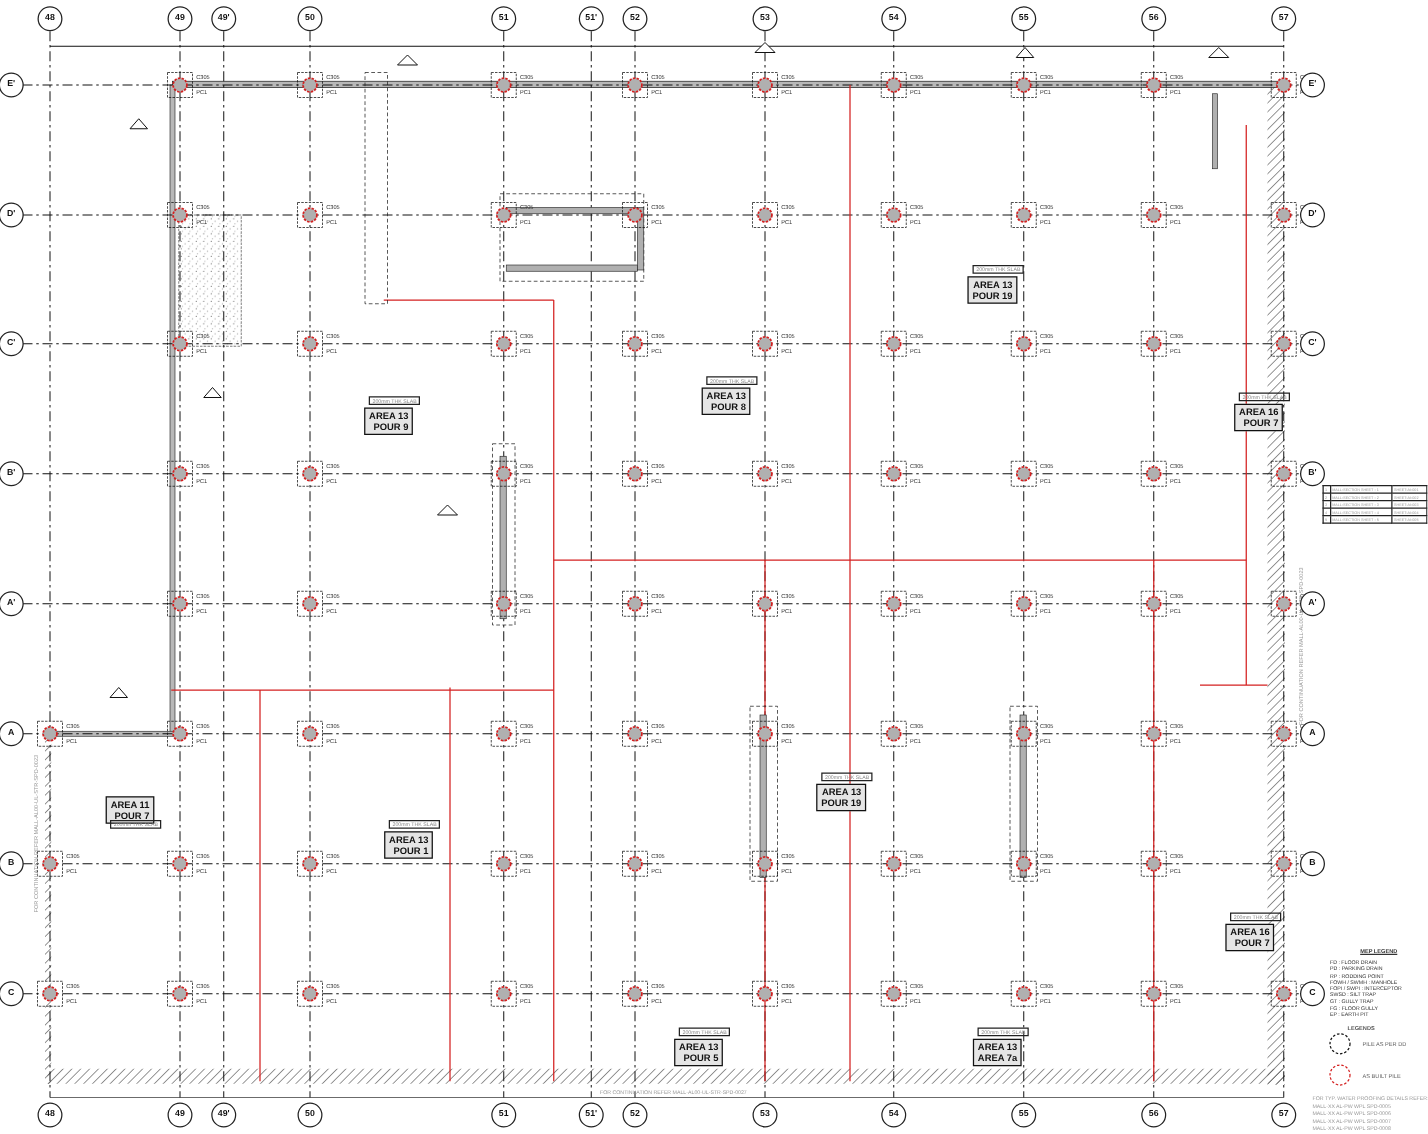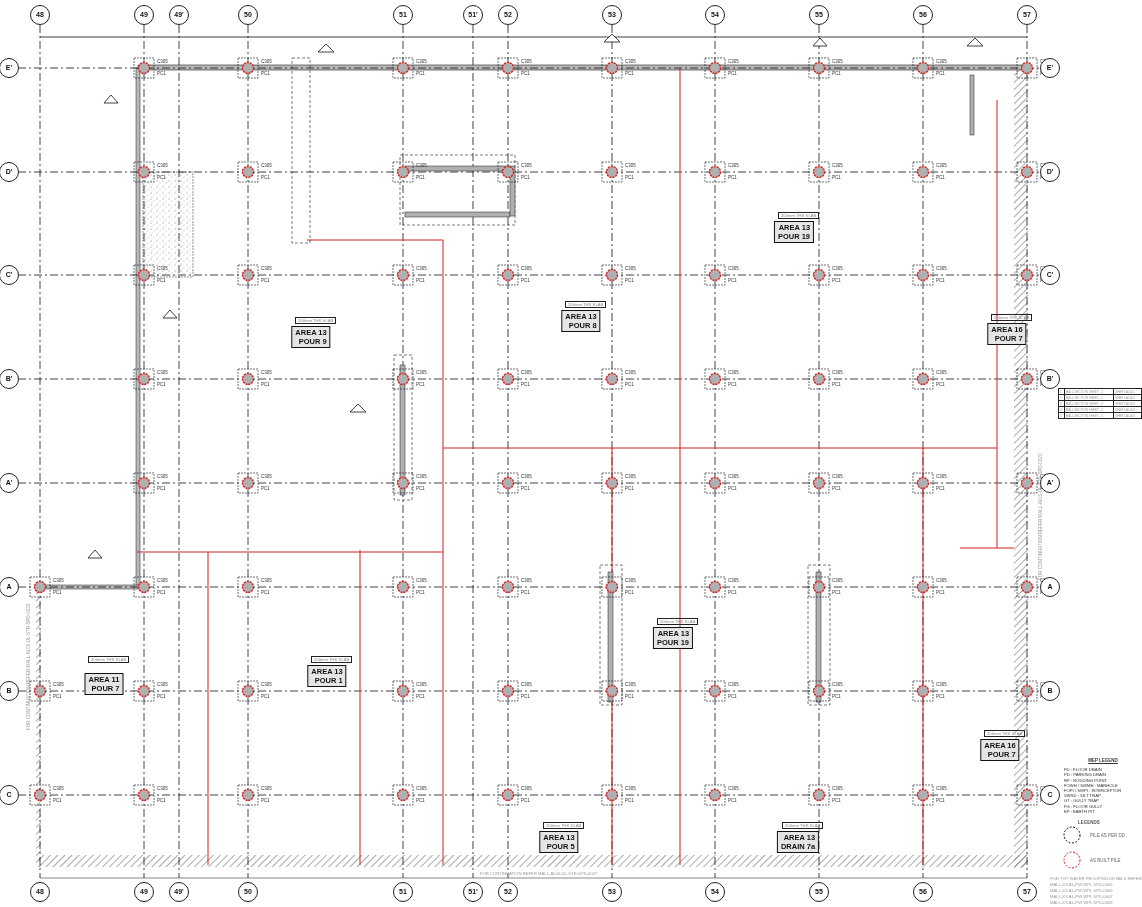--- a/index.html
+++ b/index.html
@@ -488,21 +488,21 @@
     <div class="area-tag" style="left: 581px; top: 321px;">
       <div>AREA 13</div>
       <div>POUR 8</div>
     </div>
     <div class="note-text" style="left: 565px; top: 301px; border: 0.8px solid rgb(34, 34, 34); padding: 0px 2px;">200mm THK SLAB</div>
     <div class="area-tag" style="left: 1007px; top: 334px;">
       <div>AREA 16</div>
       <div>POUR 7</div>
     </div>
     <div class="note-text" style="left: 991px; top: 314px; border: 0.8px solid rgb(34, 34, 34); padding: 0px 2px;">200mm THK SLAB</div>
-    <div class="area-tag" style="left: 104px; top: 684px;">
+    <div class="area-tag" style="left: 104px; top: 648px;">
       <div>AREA 11</div>
       <div>POUR 7</div>
     </div>
     <div class="note-text" style="left: 88px; top: 656px; border: 0.8px solid rgb(34, 34, 34); padding: 0px 2px;">200mm THK SLAB</div>
     <div class="area-tag" style="left: 327px; top: 676px;">
       <div>AREA 13</div>
       <div>POUR 1</div>
     </div>
     <div class="note-text" style="left: 311px; top: 656px; border: 0.8px solid rgb(34, 34, 34); padding: 0px 2px;">200mm THK SLAB</div>
     <div class="area-tag" style="left: 673px; top: 638px;">
@@ -515,21 +515,21 @@
       <div>POUR 7</div>
     </div>
     <div class="note-text" style="left: 984px; top: 730px; border: 0.8px solid rgb(34, 34, 34); padding: 0px 2px;">200mm THK SLAB</div>
     <div class="area-tag" style="left: 559px; top: 842px;">
       <div>AREA 13</div>
       <div>POUR 5</div>
     </div>
     <div class="note-text" style="left: 543px; top: 822px; border: 0.8px solid rgb(34, 34, 34); padding: 0px 2px;">200mm THK SLAB</div>
     <div class="area-tag" style="left: 798px; top: 842px;">
       <div>AREA 13</div>
-      <div>DRAIN 7a</div>
+      <div>AREA 7a</div>
     </div>
     <div class="note-text" style="left: 782px; top: 822px; border: 0.8px solid rgb(34, 34, 34); padding: 0px 2px;">200mm THK SLAB</div>
   </div>
 
 <table class="rev-table">
   <tbody id="rev-body">
       <tr>
         <td>1</td>
         <td>MALL-SECTION SHEET - 1</td>
         <td>SHEET-AI-001</td>

